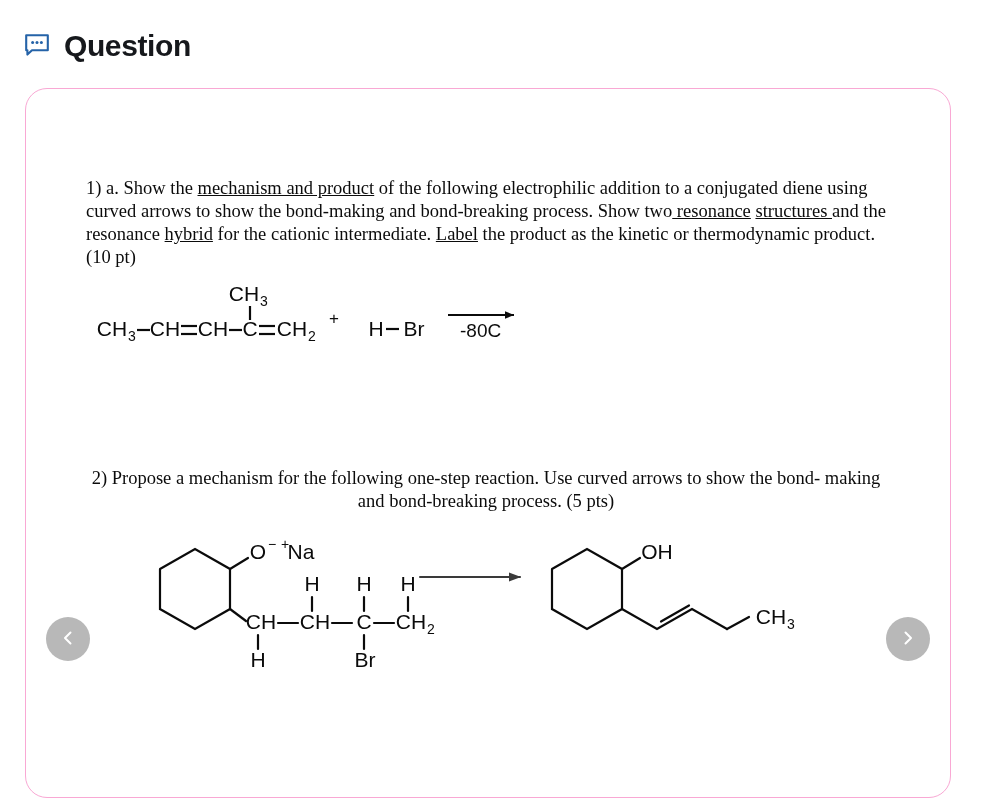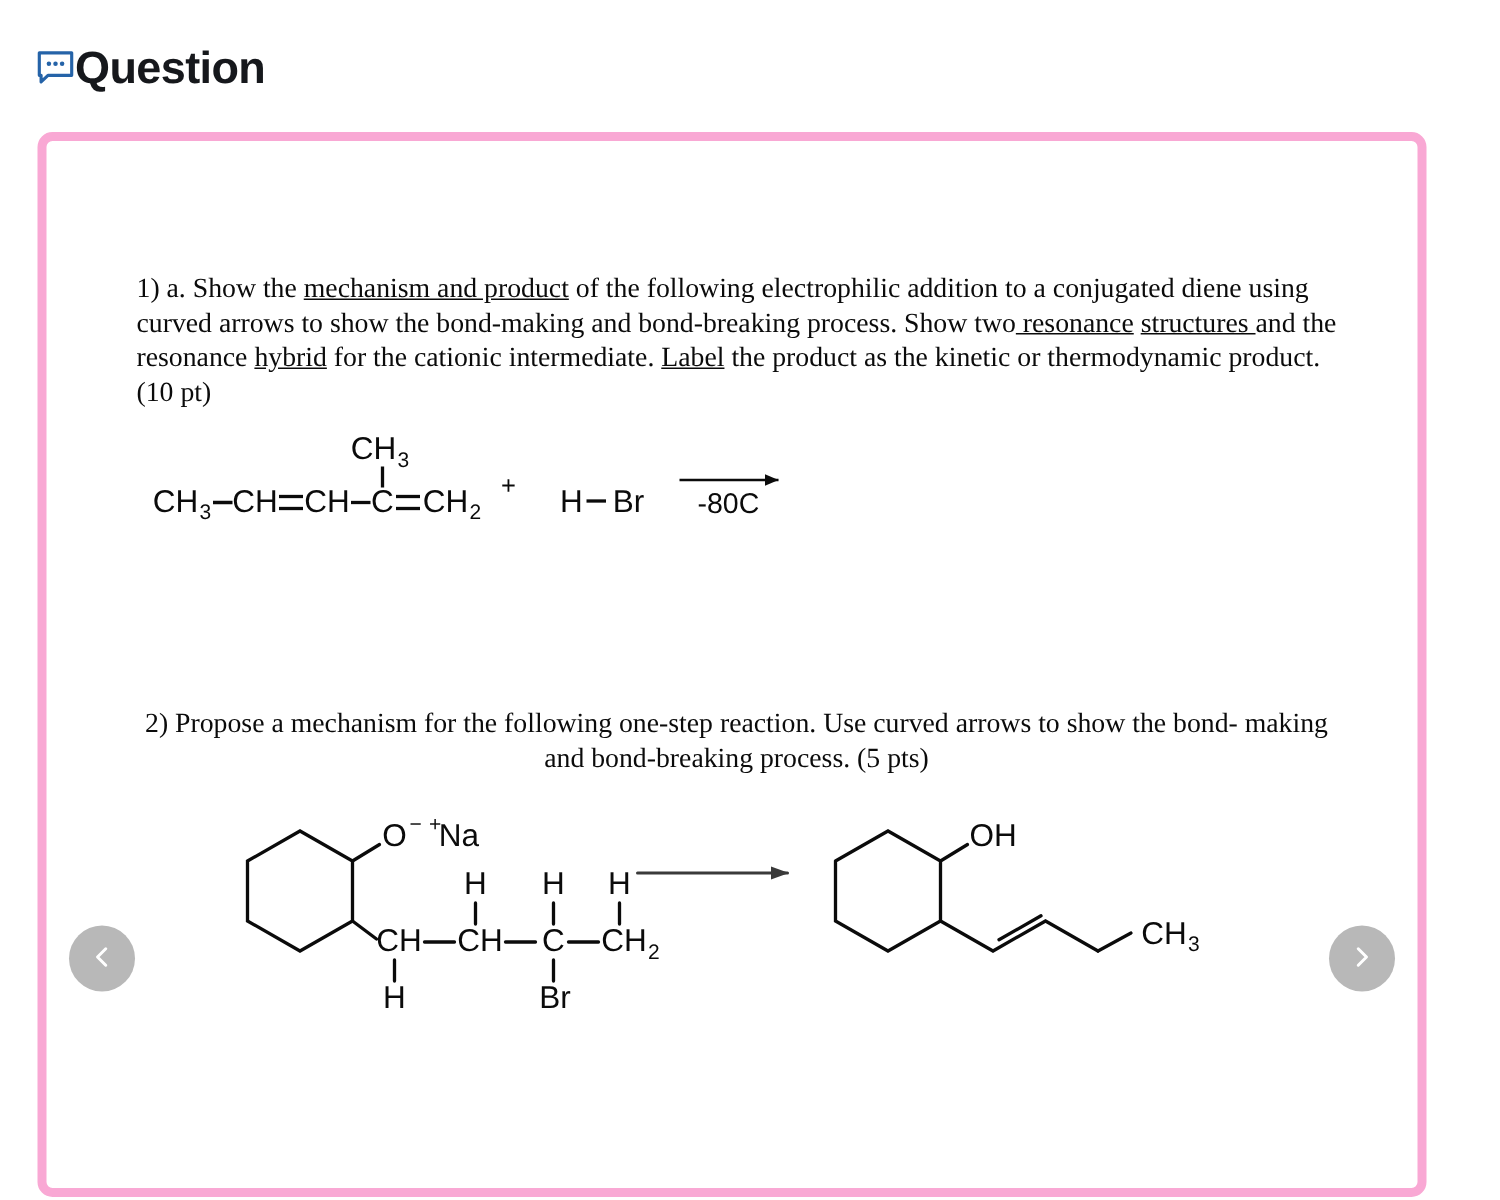--- a/index.html
+++ b/index.html
@@ -19,20 +19,21 @@
     background: #ffffff;
   }
 
   
   .header {
     position: absolute;
     left: 24px;
     top: 24px;
     display: flex;
     align-items: center;
+    gap: 14px;
     height: 44px;
   }
   .header-icon {
     width: 26px;
     height: 26px;
     display: block;
     flex: 0 0 auto;
   }
   .header-title {
     font-family: "Liberation Sans", sans-serif;
@@ -44,22 +45,22 @@
     white-space: nowrap;
   }
 
   
   .card {
     position: absolute;
     left: 25px;
     top: 88px;
     width: 926px;
     height: 710px;
-    border: 6px solid #f9a8d4;
-    border-radius: 10px;
+    border: 1px solid #f9a8d4;
+    border-radius: 22px;
     background: #ffffff;
     box-sizing: border-box;
     overflow: hidden;
   }
 
   
   .qbody {
     position: absolute;
     left: 60px;
     top: 88px;

